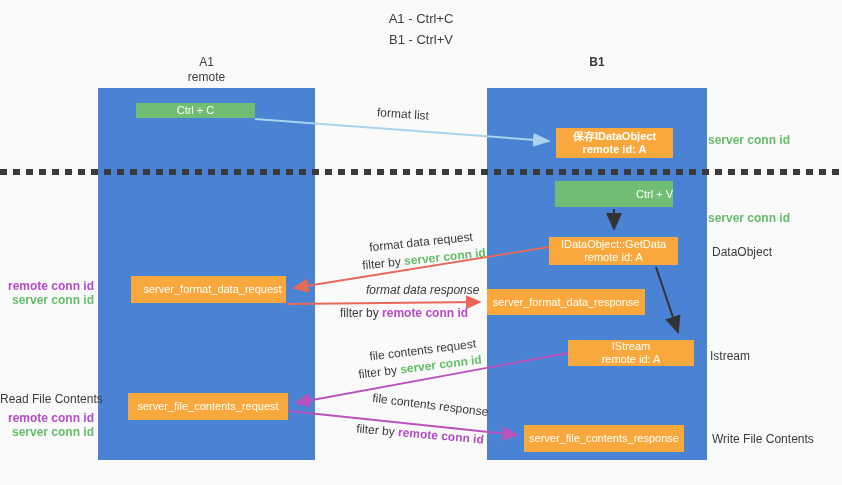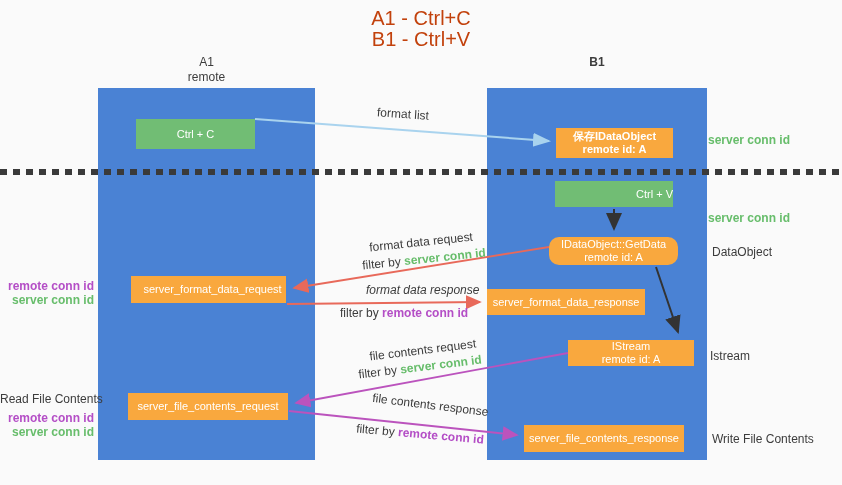--- a/index.html
+++ b/index.html
@@ -1,20 +1,20 @@
 <!DOCTYPE html>
 <html><head>
 <meta charset="utf-8">
 <style>
   html,body { margin:0; padding:0; }
   body { background:#fafafa; font-family:"Liberation Sans", sans-serif; }
   .canvas { position:relative; width:842px; height:485px; background:#fafafa; overflow:hidden; }
 
   .title { position:absolute; left:0; top:8px; width:100%; text-align:center;
-           font-size:20px; line-height:21px; color:#c2410c; }
+           font-size:13px; line-height:21px; color:#404040; }
 
   .lane-header { position:absolute; text-align:center; font-size:12px; line-height:15px; color:#3c3c3c; }
   .lane { position:absolute; background:#4a82d4; z-index:1; }
 
   .dotted-sep { position:absolute; left:0; top:169px; width:842px; height:6px; z-index:2;
     background:repeating-linear-gradient(90deg,#3a3a3a 0 7px,transparent 7px 13px); }
 
   .arrows { position:absolute; left:0; top:0; z-index:3; }
 
   .node { position:absolute; z-index:4; display:flex; flex-direction:column;
@@ -70,34 +70,34 @@
     </defs>
     <line x1="255" y1="119" x2="549" y2="141" stroke="#a9d3ee" stroke-width="2" marker-end="url(#mBlue)"></line>
     <line x1="614" y1="209" x2="614" y2="229" stroke="#333333" stroke-width="2" marker-end="url(#mBlack)"></line>
     <line x1="656" y1="267" x2="678" y2="332" stroke="#333333" stroke-width="2" marker-end="url(#mBlack)"></line>
     <line x1="549" y1="247" x2="294" y2="288" stroke="#e8695a" stroke-width="1.8" marker-end="url(#mRed)"></line>
     <line x1="287" y1="304" x2="480" y2="302" stroke="#e8695a" stroke-width="1.8" marker-end="url(#mRed)"></line>
     <line x1="568" y1="353" x2="296" y2="403" stroke="#bb53bd" stroke-width="1.8" marker-end="url(#mMag)"></line>
     <line x1="289" y1="411" x2="517" y2="435" stroke="#bb53bd" stroke-width="1.8" marker-end="url(#mMag)"></line>
   </svg>
 
-  <div class="node green" style="left:136px; top:103px; width:119px; height:30px;margin-top:16px;">
+  <div class="node green" style="left:136px; top:103px; width:119px; height:15px;">
     <span>Ctrl + C</span>
   </div>
 
   <div class="node orange" style="left:556px; top:128px; width:117px; height:30px;font-weight:bold;">
     <span>保存IDataObject</span>
     <span>remote id: A</span>
   </div>
 
   <div class="node green" style="left:555px; top:181px; width:118px; height:26px;align-items:flex-end;">
     <span>Ctrl + V</span>
   </div>
 
-  <div class="node orange" style="left:549px; top:237px; width:129px; height:28px;border-radius:10px;">
+  <div class="node orange" style="left:549px; top:237px; width:129px; height:28px;">
     <span>IDataObject::GetData</span>
     <span>remote id: A</span>
   </div>
 
   <div class="node orange" style="left:131px; top:276px; width:147px; height:27px;padding-left:8px;">
     <span>server_format_data_request</span>
   </div>
 
   <div class="node orange" style="left:487px; top:289px; width:158px; height:26px;align-items:center;">
     <span>server_format_data_response</span>

